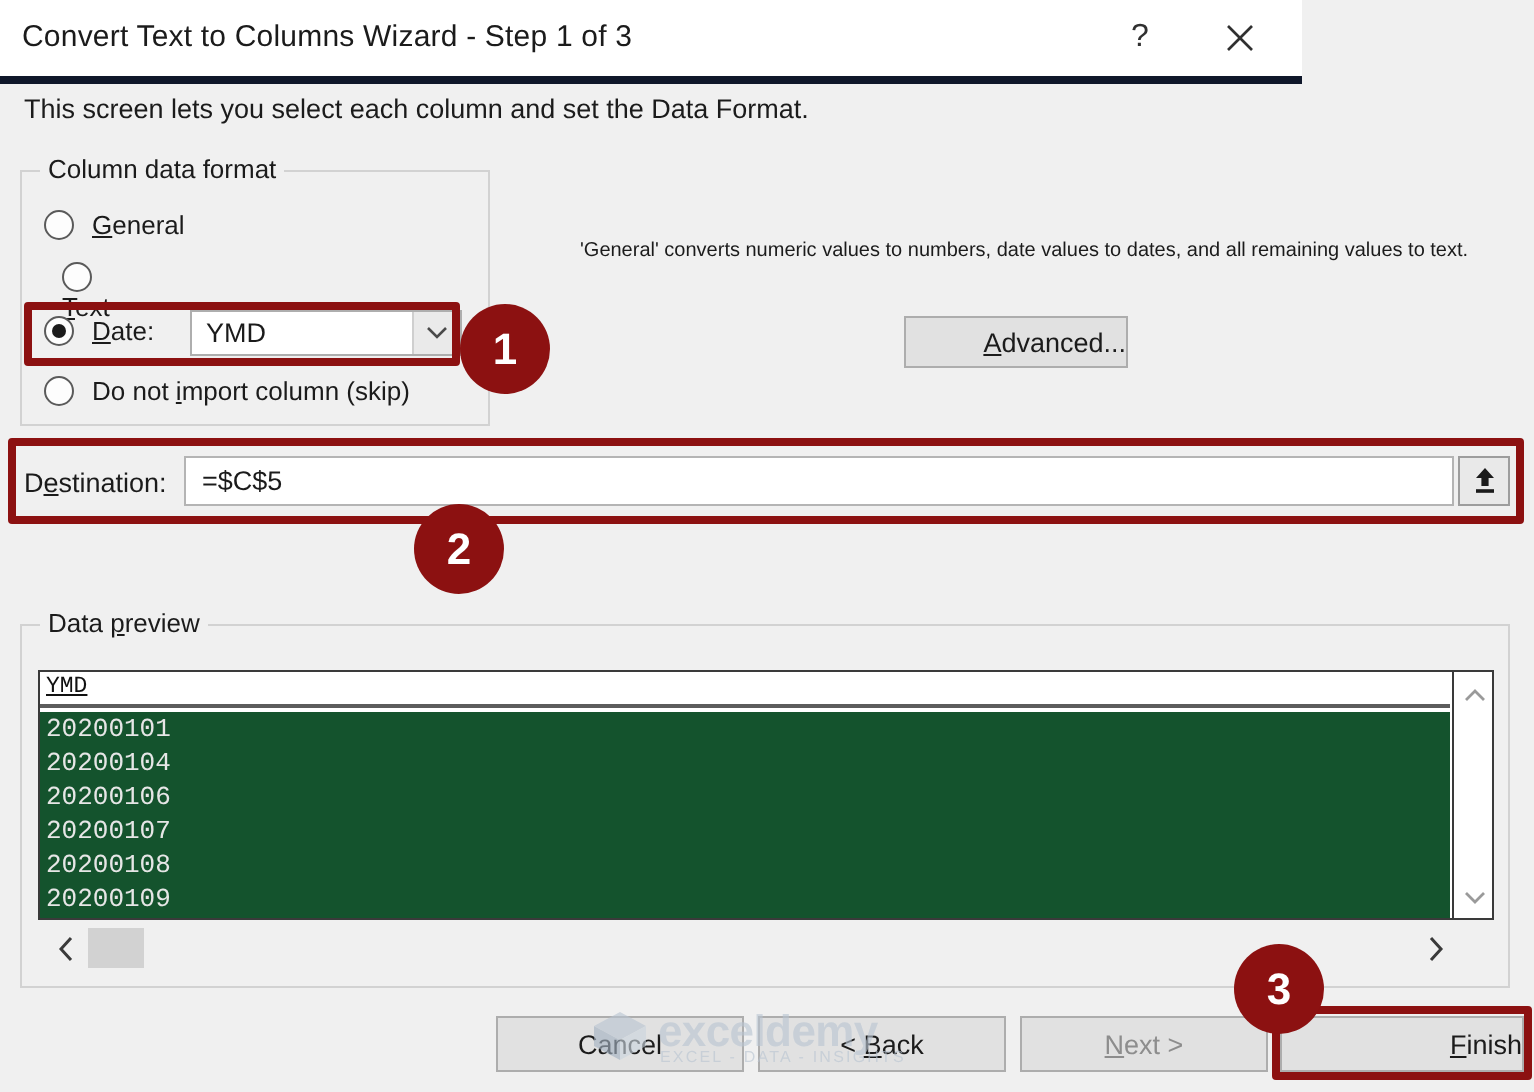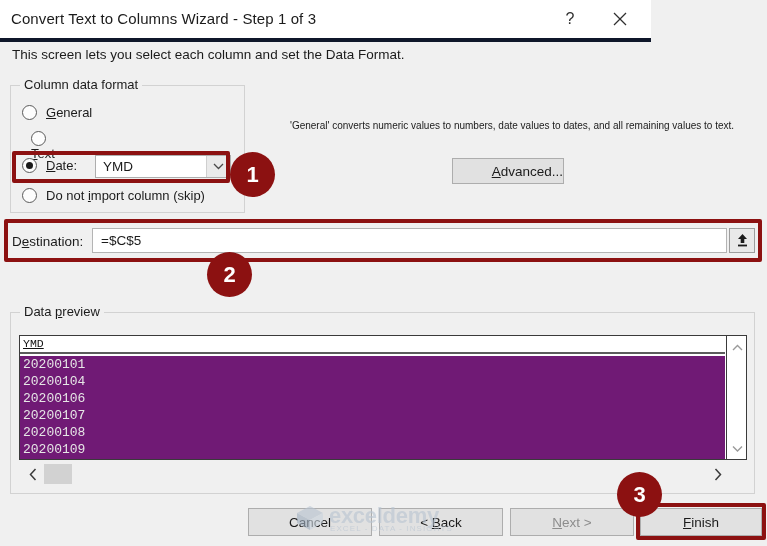--- a/index.html
+++ b/index.html
@@ -255,21 +255,21 @@
     font-size: 11.5px;
     color: #111111;
     text-decoration: underline;
   }
   .preview-body {
     position: absolute;
     left: 0;
     top: 20px;
     width: 705px;
     height: 104px;
-    background: #701a75;
+    background: #14532d;
     overflow: hidden;
   }
   .preview-row {
     font-family: "Liberation Mono", monospace;
     font-size: 13px;
     color: #e6e6e6;
     line-height: 17px;
     padding-left: 3px;
     white-space: pre;
   }
@@ -320,21 +320,21 @@
     top: 2px;
     width: 28px;
     height: 20px;
     background: #d2d2d2;
   }
 
   
   #btn-cancel { left: 248px; top: 508px; width: 124px; height: 28px; }
   #btn-back   { left: 379px; top: 508px; width: 124px; height: 28px; }
   #btn-next   { left: 510px; top: 508px; width: 124px; height: 28px; }
-  #btn-finish { left: 640px; top: 508px; width: 122px; height: 28px; }
+  #btn-finish { left: 640px; top: 508px; width: 122px; height: 28px; justify-content: flex-end; }
 
   
   .hl {
     position: absolute;
     border: 4px solid #8c1111;
     box-sizing: border-box;
     border-radius: 2px;
     pointer-events: none;
   }
   #hl-date   { left: 12px;  top: 151px; width: 218px; height: 32px; }

